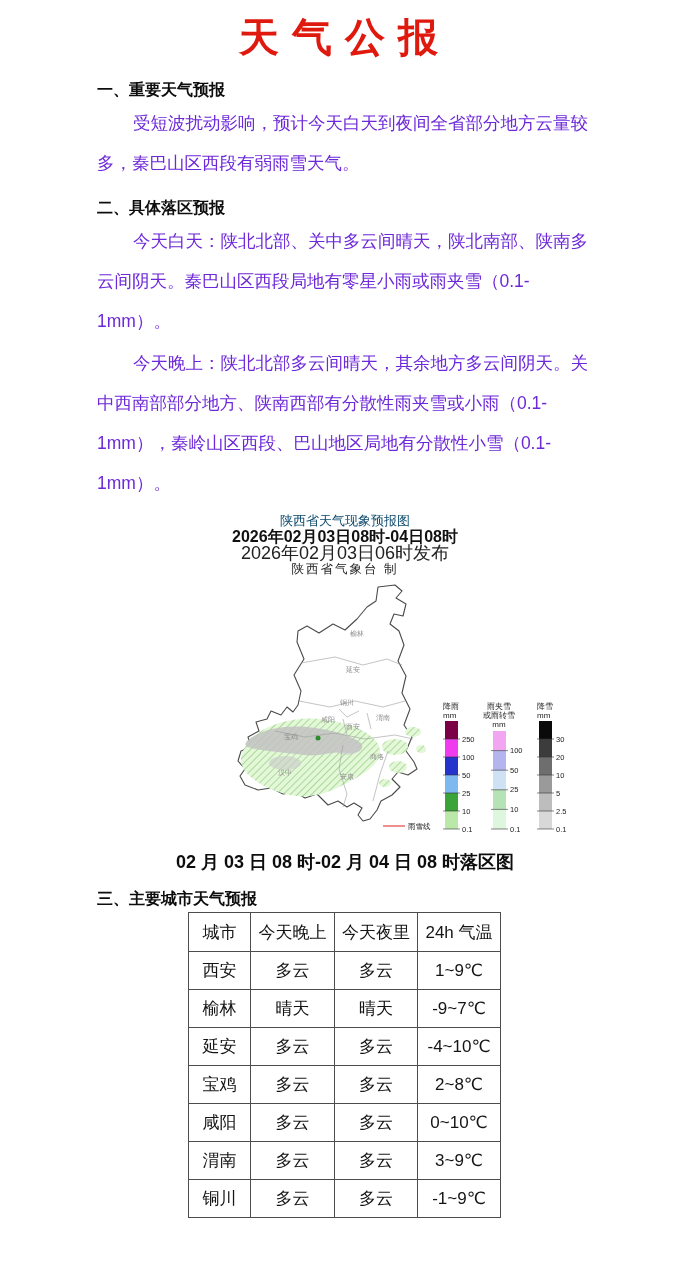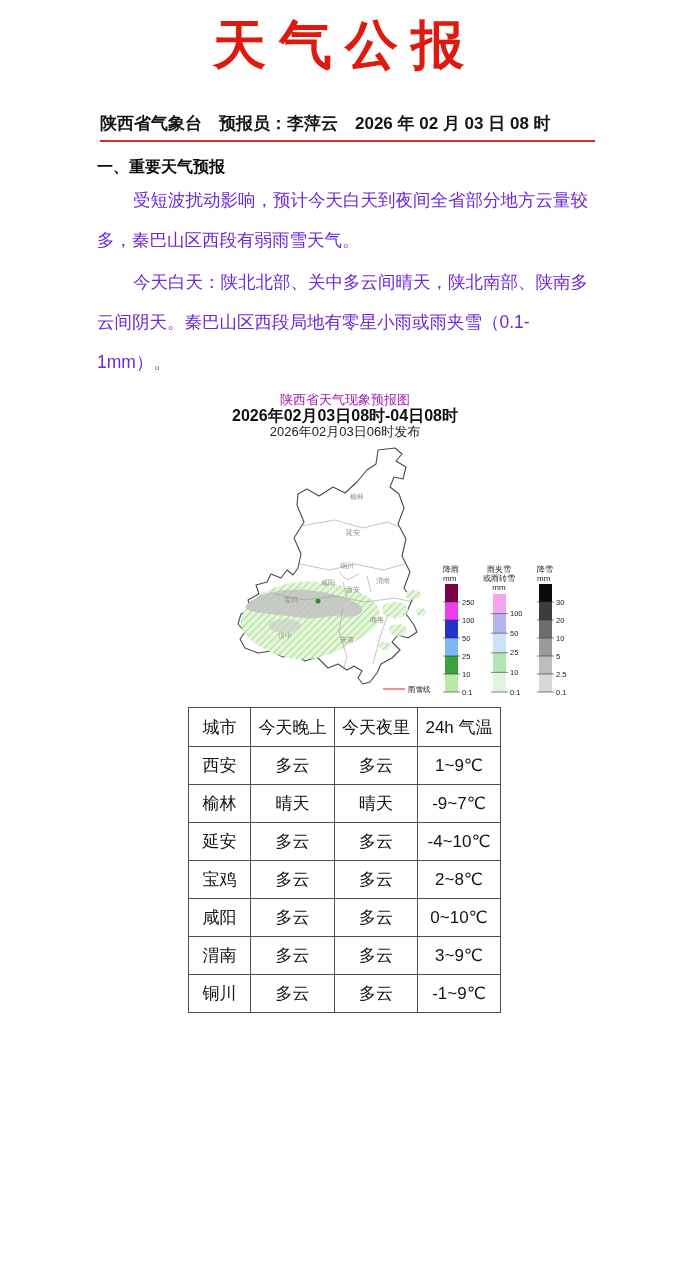--- a/index.html
+++ b/index.html
@@ -6,21 +6,21 @@
   body{
     width:690px;
     background:#ffffff;
     font-family:"Liberation Sans","DejaVu Sans",sans-serif;
     color:#111;
   }
   .page{width:690px;min-height:1284px;overflow:hidden;background:#fff;}
   .title{
     text-align:center;
     color:#e0190e;
-    font-size:53px;
+    font-size:40px;
     font-weight:bold;
     letter-spacing:13px;
     margin:10px 0 0 0;
   }
   .meta{
     margin:30px 95px 0 100px;
     border-bottom:2px solid #e02a1a;
     padding-bottom:5px;
     font-size:17px;
     font-weight:bold;
@@ -36,23 +36,23 @@
   }
   .para{
     font-size:17.5px;
     line-height:40px;
     margin:2px 0 0 0;
     text-indent:36px;
     color:#6d28d9;
   }
   .mapfig{text-align:center;margin-top:10px;}
   .maphead{line-height:16px;}
-  .mh1{font-size:13px;color:#a21caf;}
+  .mh1{font-size:13px;color:#0c4a6e;}
   .mh2{font-size:16px;color:#111;font-weight:bold;}
-  .mh3{font-size:13px;color:#222;}
+  .mh3{font-size:18px;color:#222;}
   .mh4{font-size:12.5px;color:#222;letter-spacing:2px;}
   .mapsvg{display:block;margin:2px auto 0 auto;}
   .outline{fill:#ffffff;stroke:#4a4a4a;stroke-width:1.1;stroke-linejoin:round;}
   .inner{fill:none;stroke:#9c9c9c;stroke-width:0.6;}
   .citylbl{font-size:7px;fill:#8d8d8d;}
   .lgdhead{font-size:8px;fill:#222;}
   .lgdnum{font-size:7.5px;fill:#222;}
   .caption{
     text-align:center;
     font-size:18px;
@@ -79,36 +79,36 @@
   }
   .ctable thead th{height:38px;}
 </style>
 </head>
 <body>
 
 <div class="page">
 
   <h1 class="title">天气公报</h1>
 
-  <div class="meta">
-    <span>陕西省气象台　预报员：李萍云　2026 年 02 月 03 日 08 时</span>
-  </div>
 
   <div class="content">
     <h2>一、重要天气预报</h2>
     <p class="para">受短波扰动影响，预计今天白天到夜间全省部分地方云量较多，秦巴山区西段有弱雨雪天气。</p>
 
+    <h2>二、具体落区预报</h2>
     <p class="para">今天白天：陕北北部、关中多云间晴天，陕北南部、陕南多云间阴天。秦巴山区西段局地有零星小雨或雨夹雪（0.1-1mm）。</p>
+    <p class="para">今天晚上：陕北北部多云间晴天，其余地方多云间阴天。关中西南部部分地方、陕南西部有分散性雨夹雪或小雨（0.1-1mm），秦岭山区西段、巴山地区局地有分散性小雪（0.1-1mm）。</p>
   </div>
 
   <div class="mapfig">
     <div class="maphead">
       <div class="mh1">陕西省天气现象预报图</div>
       <div class="mh2">2026年02月03日08时-04日08时</div>
       <div class="mh3">2026年02月03日06时发布</div>
+      <div class="mh4">陕西省气象台 制</div>
     </div>
 
     <svg class="mapsvg" width="500" height="265" viewBox="0 0 500 265" xmlns="http://www.w3.org/2000/svg">
       <defs>
         <pattern id="ghatch" width="5" height="5" patternUnits="userSpaceOnUse" patternTransform="rotate(45)">
           <rect width="5" height="5" fill="#e4f7d8"></rect>
           <line x1="0" y1="0" x2="0" y2="5" stroke="#8fd07f" stroke-width="1.4"></line>
         </pattern>
       </defs>
 
@@ -233,22 +233,26 @@
             <text x="461" y="234.5" class="lgdnum">2.5</text>
             <line x1="442" y1="250" x2="459" y2="250" stroke="#333" stroke-width="0.6"></line>
             <text x="461" y="252.5" class="lgdnum">0.1</text>
           </g>
 
         <line x1="288" y1="247" x2="310" y2="247" stroke-width="2" stroke="#ef9090"></line>
         <text class="lgdnum" x="313" y="250">雨雪线</text>
       </g>
     </svg>
 
+    <div class="caption">02 月 03 日 08 时-02 月 04 日 08 时落区图</div>
   </div>
 
+  <div class="content">
+    <h2>三、主要城市天气预报</h2>
+  </div>
 
   <table class="ctable">
     <colgroup>
         <col style="width:62px">
         <col style="width:84px">
         <col style="width:83px">
         <col style="width:83px">
       </colgroup>
     <thead>
       <tr>

